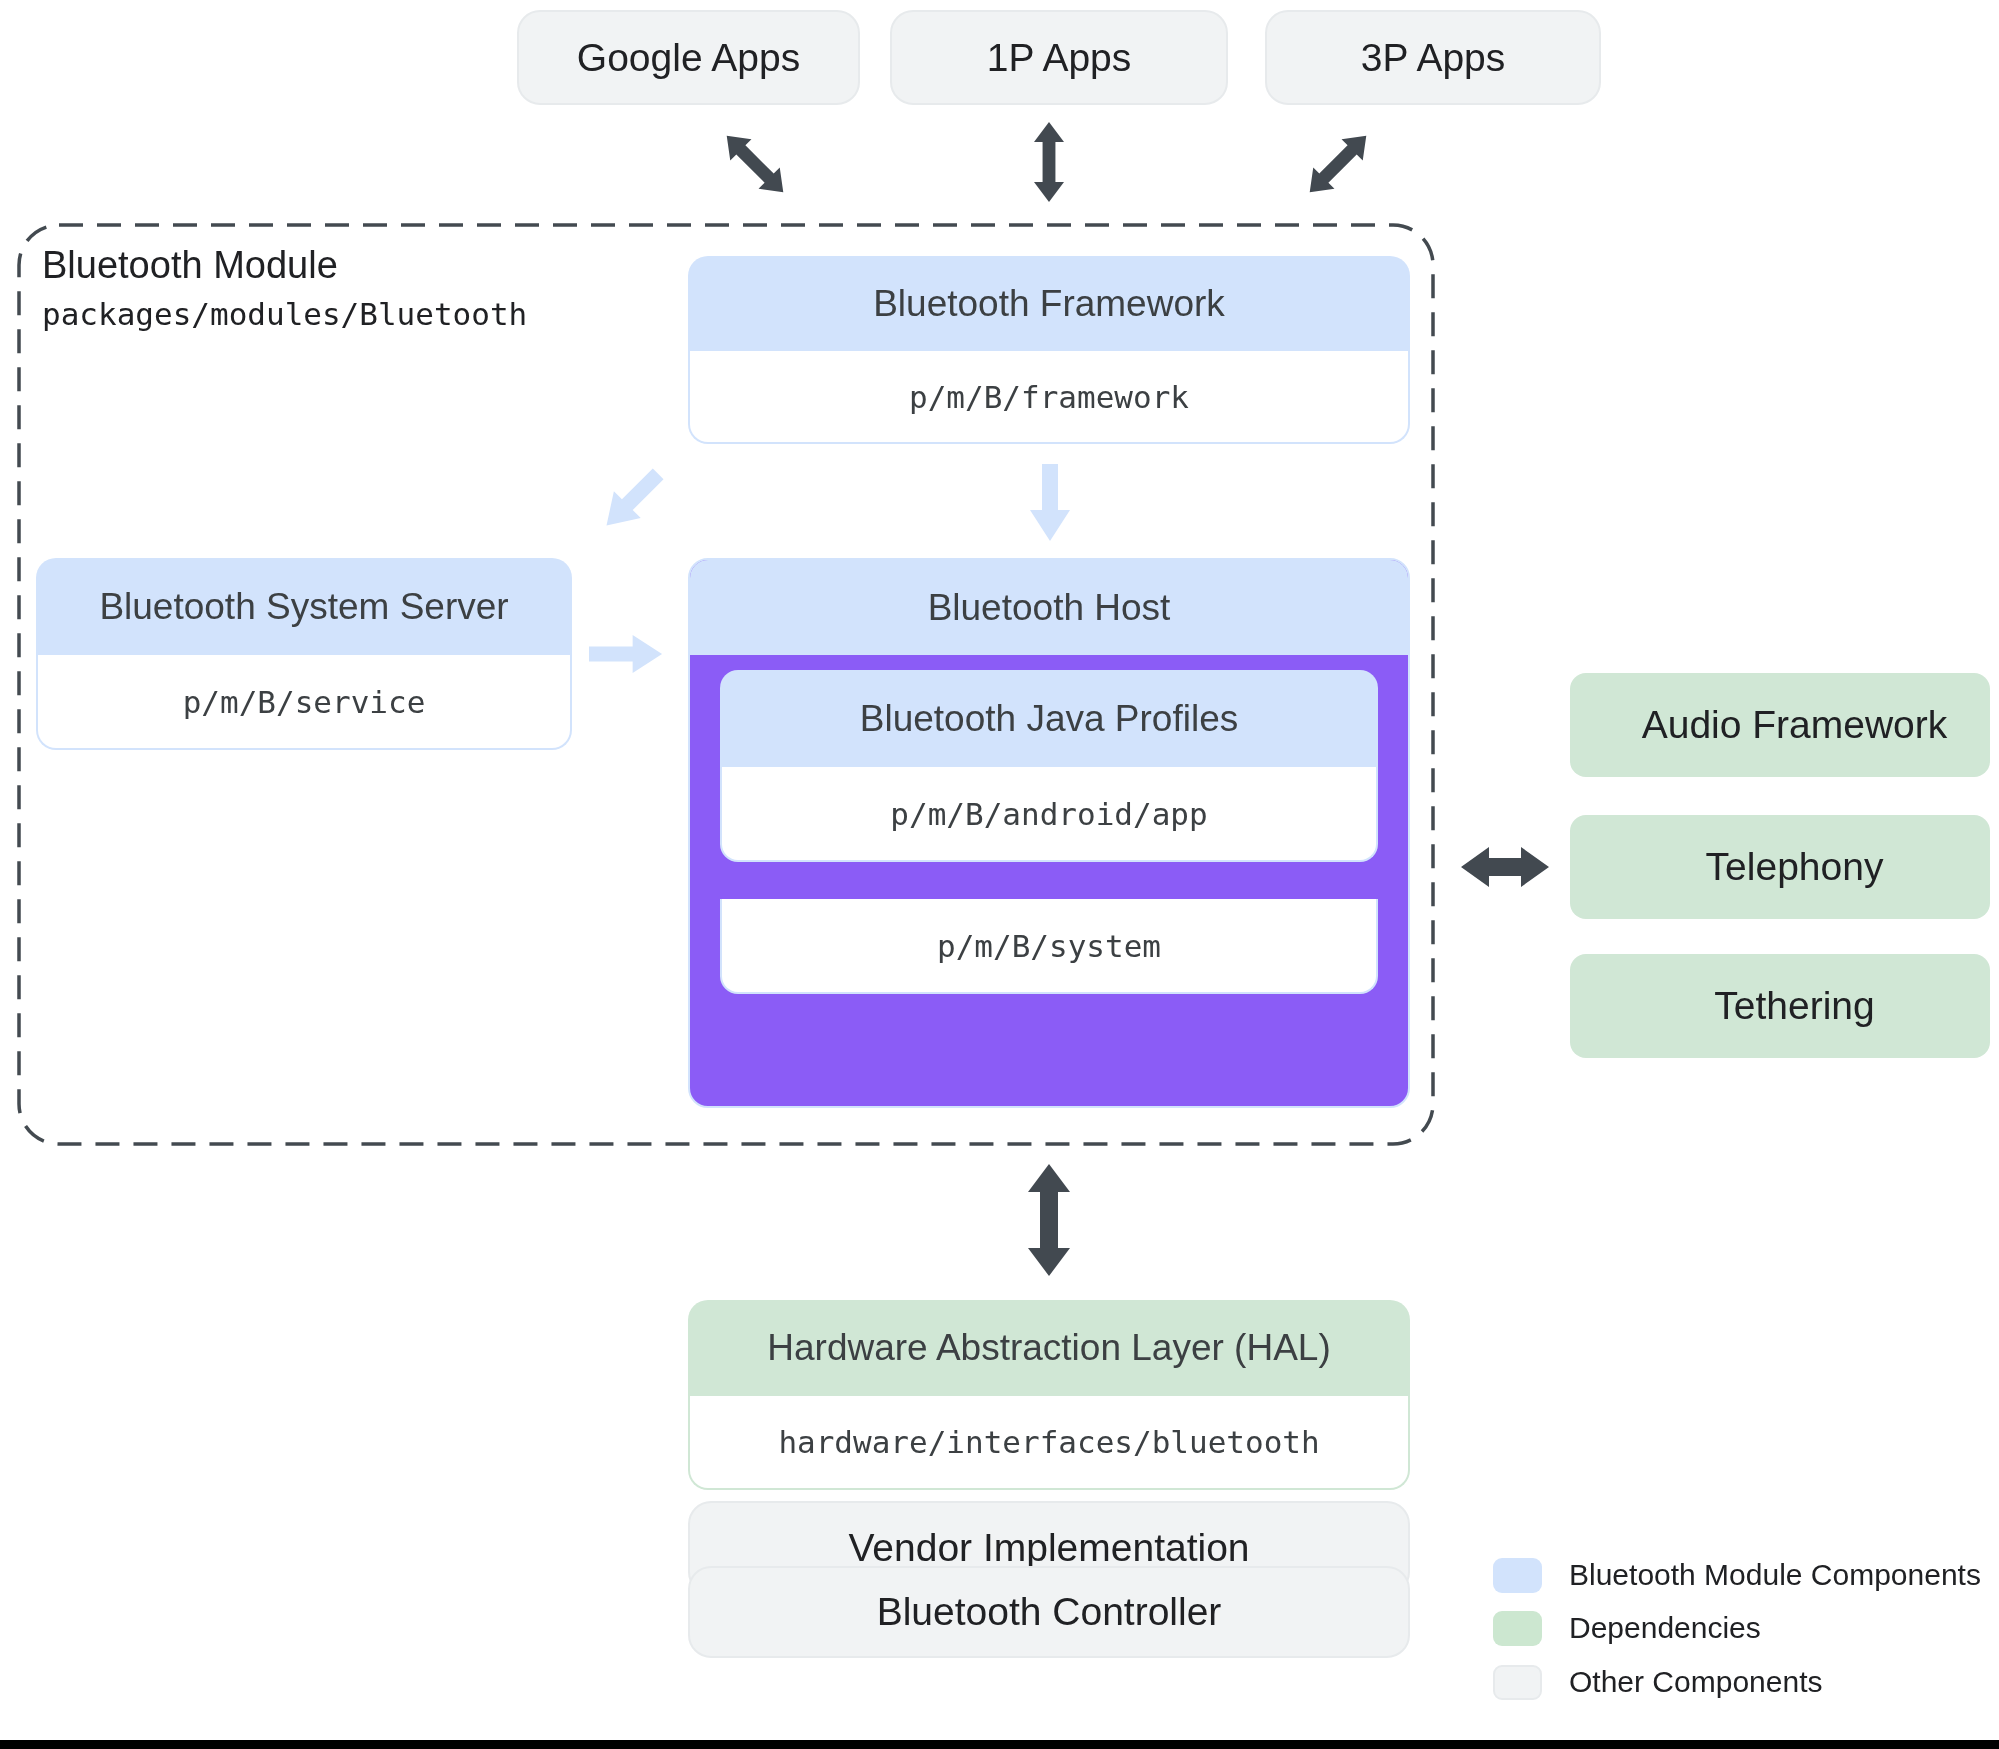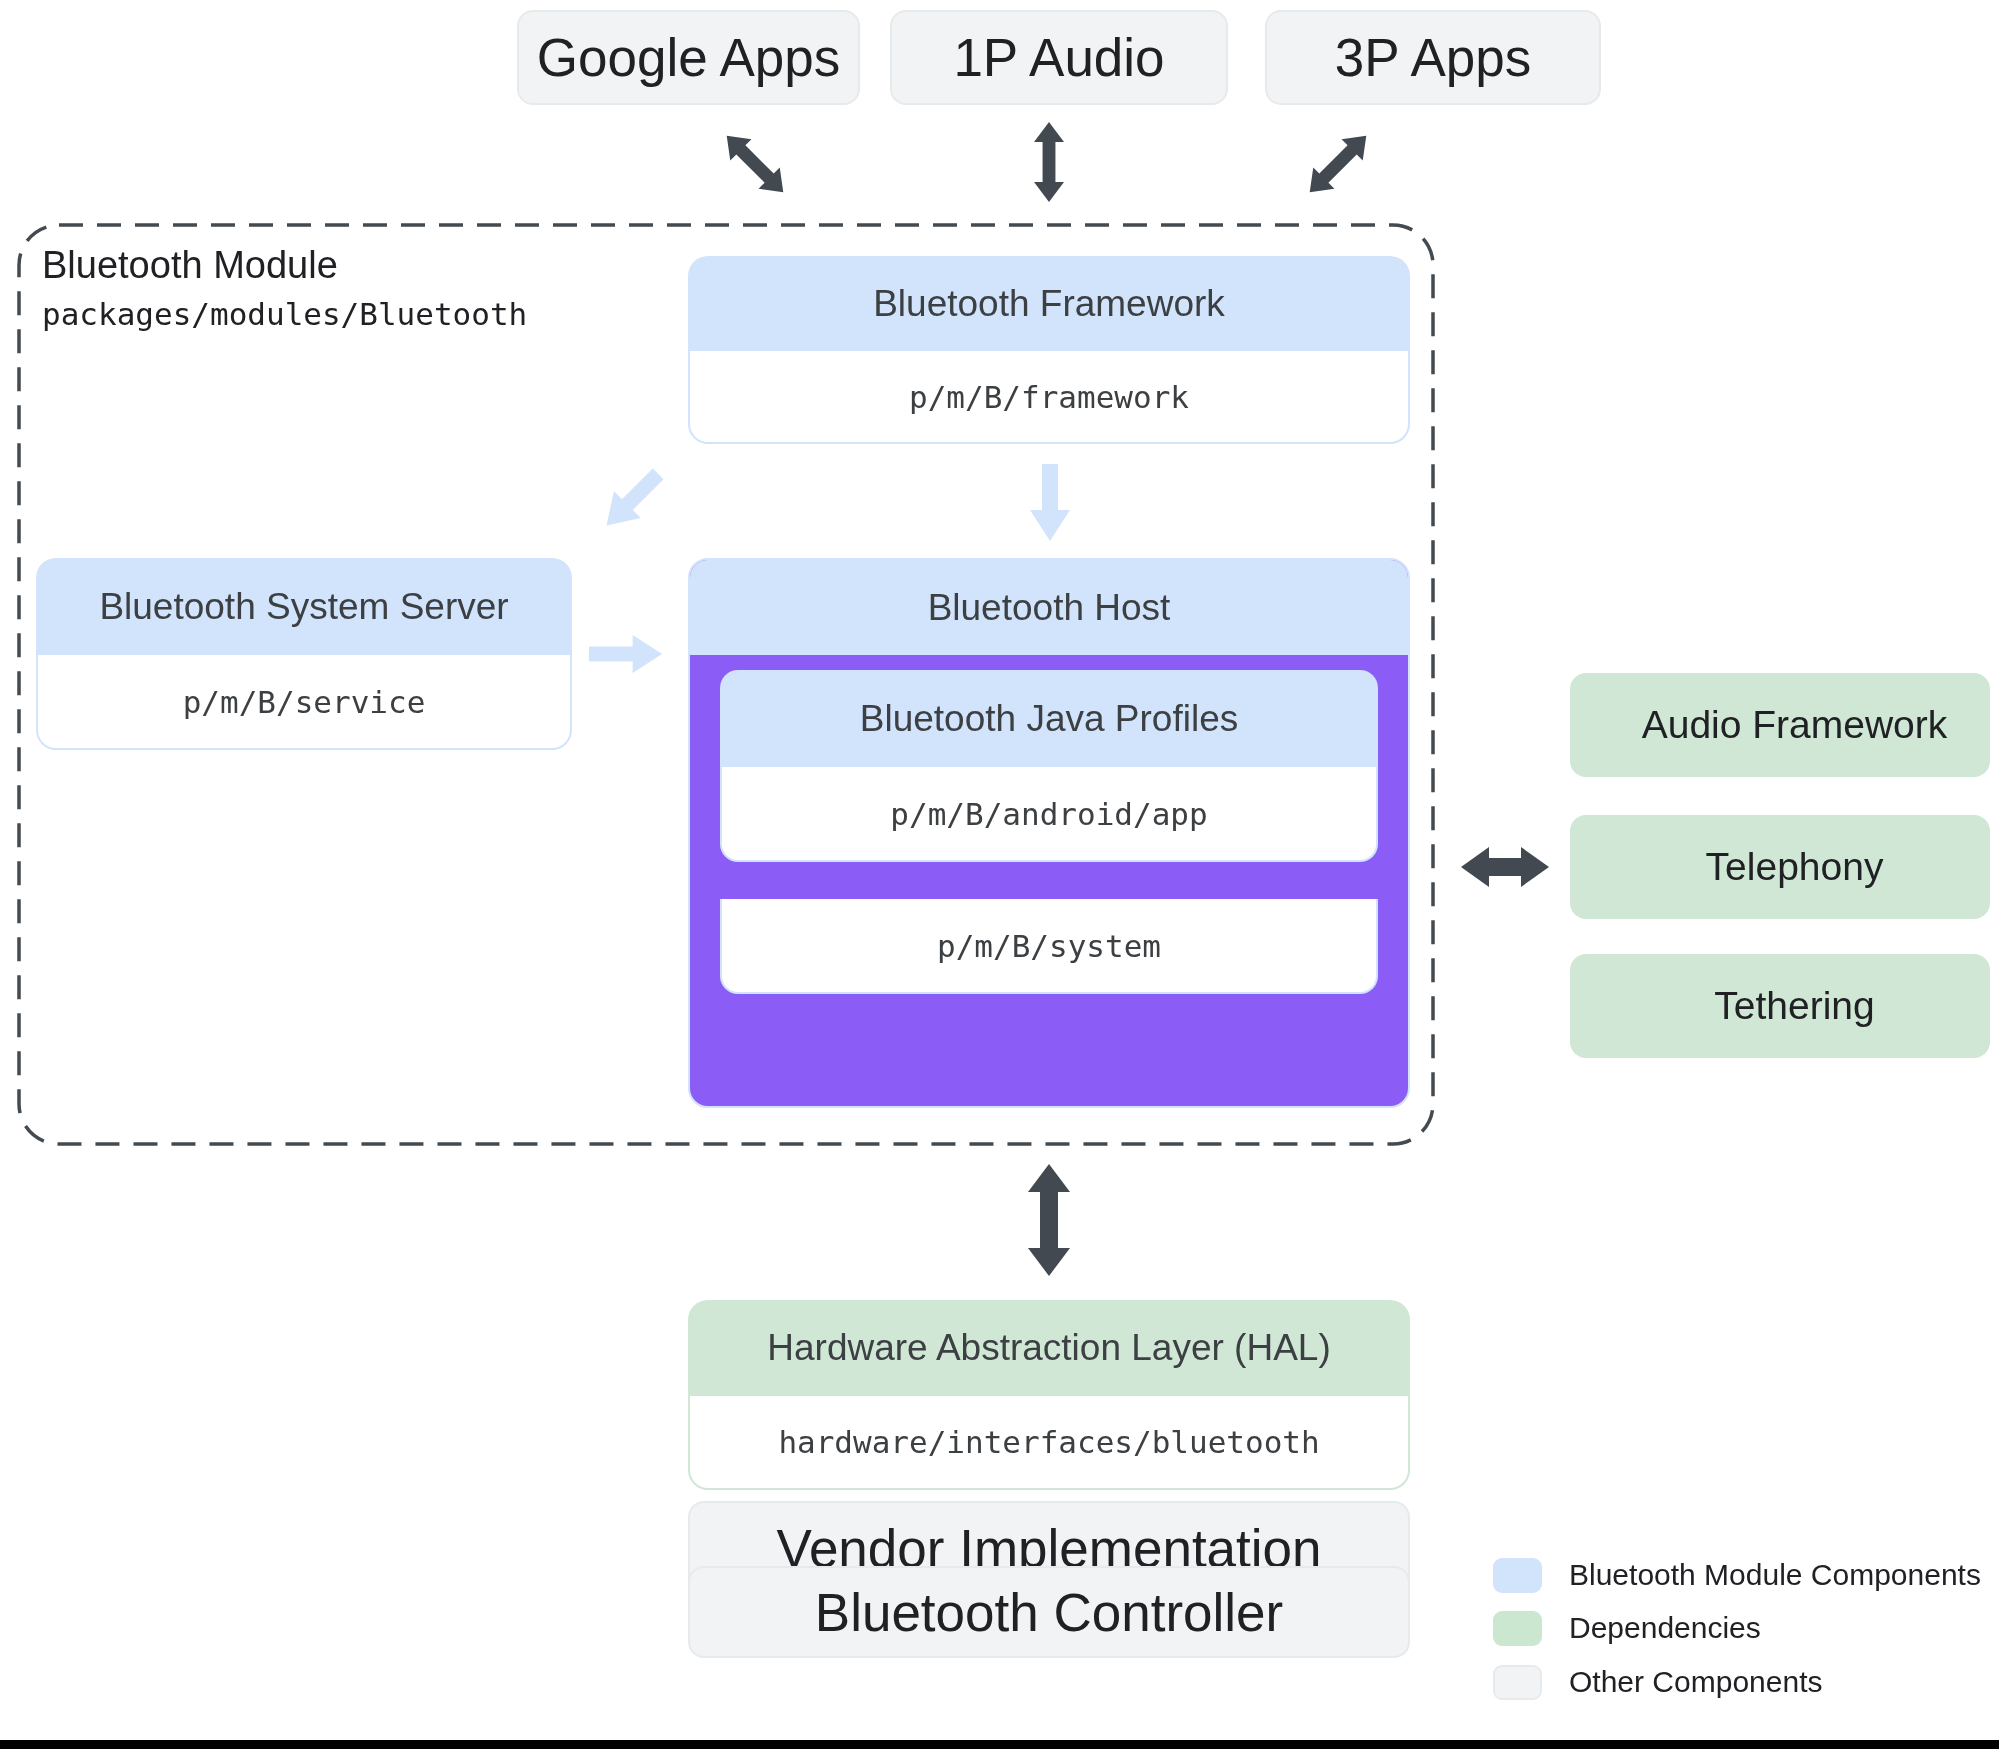--- a/index.html
+++ b/index.html
@@ -14,23 +14,23 @@
   html,body{margin:0;padding:0;}
   body{
     width:1999px;height:1749px;position:relative;background:#ffffff;
     font-family:"Liberation Sans",sans-serif;overflow:hidden;
   }
   .abs{position:absolute;}
   
   .pill{
     background:var(--gray);
     border:2px solid var(--gray-border);
-    border-radius:16px;
+    border-radius:23px;
     display:flex;align-items:center;justify-content:center;
-    font-size:53px;color:var(--text);
+    font-size:39px;color:var(--text);
     box-sizing:border-box;
   }
   
   .dep{
     background:var(--green);
     border-radius:16px;
     display:flex;align-items:center;justify-content:center;
     font-size:39px;color:var(--text);
     box-sizing:border-box;
     padding-left:29px;
@@ -73,21 +73,21 @@
   .swatch.bordered{border:2px solid var(--gray-border);}
   .legend-label{font-size:30px;color:var(--text);white-space:nowrap;}
   .arrow-box{display:flex;align-items:center;justify-content:center;}
   .bottom-bar{background:#000;}
   svg{display:block;overflow:visible;}
 </style>
 </head>
 <body>
 
 <div class="abs pill" style="left:517px;top:10px;width:343px;height:95px">Google Apps</div>
-<div class="abs pill" style="left:890px;top:10px;width:338px;height:95px">1P Audio</div>
+<div class="abs pill" style="left:890px;top:10px;width:338px;height:95px">1P Apps</div>
 <div class="abs pill" style="left:1265px;top:10px;width:336px;height:95px">3P Apps</div>
 
 <div class="abs arrow-box" style="left:713px;top:122px;width:84px;height:84px">
   <svg width="42" height="80" viewBox="0 0 44 112" style="transform:rotate(-45deg)">
     <path d="M22 0 L43 28 L31 28 L31 84 L43 84 L22 112 L1 84 L13 84 L13 28 L1 28 Z" fill="#424950"></path>
   </svg>
 </div>
 <div class="abs arrow-box" style="left:1029px;top:122px;width:40px;height:80px">
   <svg width="40" height="80" viewBox="0 0 44 112">
     <path d="M22 0 L43 28 L31 28 L31 84 L43 84 L22 112 L1 84 L13 84 L13 28 L1 28 Z" fill="#424950"></path>

